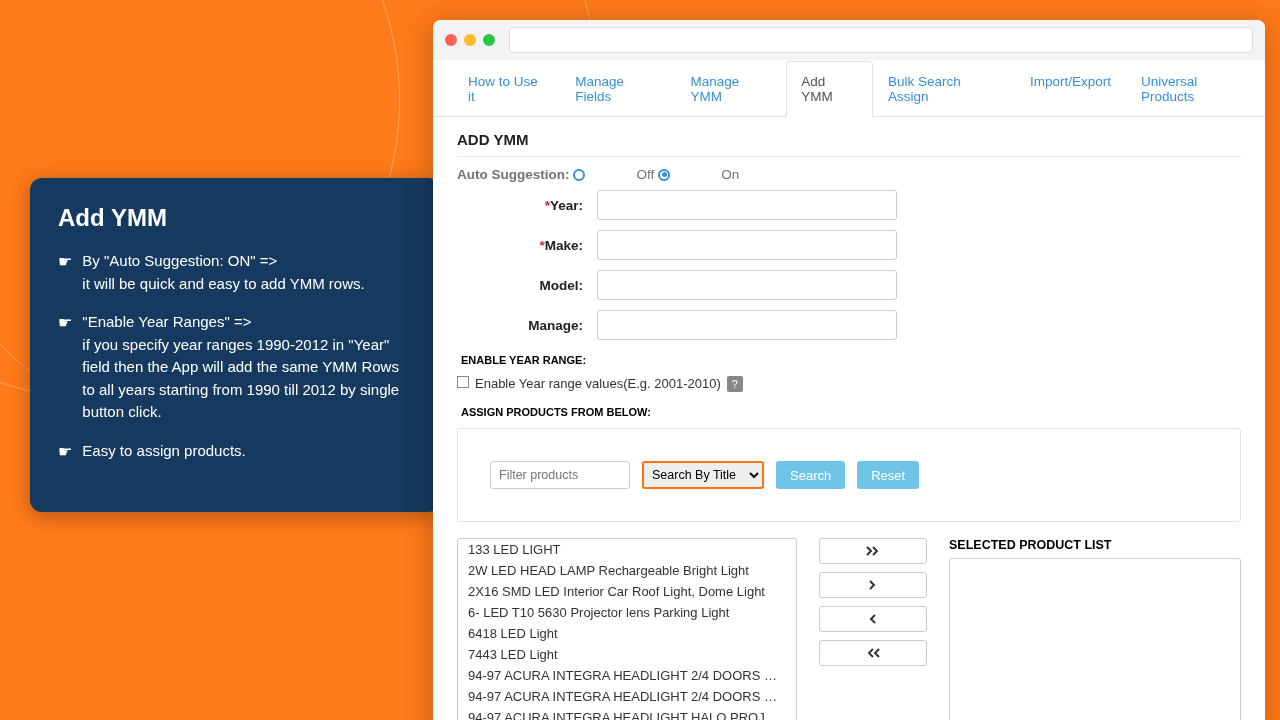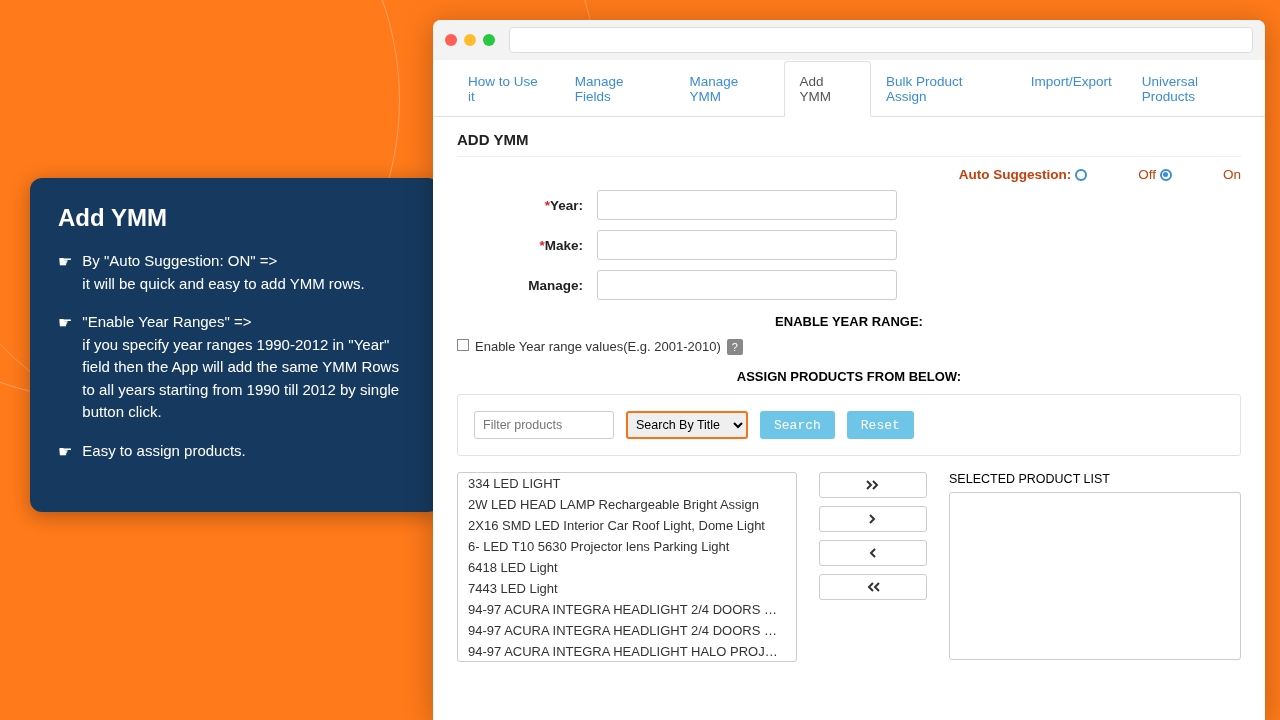--- a/index.html
+++ b/index.html
@@ -22,48 +22,48 @@
 
 .content { background: #fff; min-height: 660px; }
 .tabs { display: flex; border-bottom: 1px solid #e0e0e0; padding-left: 20px; }
 .tab { padding: 12px 14px; font-size: 13.5px; color: #3b8dd6; cursor: pointer; border: 1px solid transparent; position: relative; top: 1px; }
 .tab.active { color: #555; border: 1px solid #e0e0e0; border-bottom: 1px solid #fff; border-radius: 4px 4px 0 0; background: #fff; }
 
 .panel { padding: 14px 24px; }
 .panel h3 { font-size: 15px; font-weight: 700; color: #222; margin-bottom: 8px; }
 .hr { border-bottom: 1px solid #eee; margin-bottom: 10px; }
 
-.auto-sug { text-align: right; font-size: 13.5px; font-weight: 600; color: #c2410c; margin-bottom: 8px; display: flex; justify-content: flex-end; align-items: center; gap: 4px; }
+.auto-sug { text-align: right; font-size: 13.5px; font-weight: 600; color: #737373; margin-bottom: 8px; display: flex; justify-content: flex-start; align-items: center; gap: 4px; }
 .auto-sug label { font-weight: 400; margin-left: 47px; }
 .radio { width: 12px; height: 12px; border: 2px solid #3b8dd6; border-radius: 50%; display: inline-block; position: relative; }
 .radio.on::after { content: ""; position: absolute; inset: 1.5px; background: #3b8dd6; border-radius: 50%; }
 
 .form-row { display: flex; align-items: center; margin-bottom: 10px; }
 .form-row .lbl { width: 140px; text-align: right; padding-right: 14px; font-size: 13.5px; font-weight: 700; color: #222; }
 .form-row .req { color: #e02020; }
 .form-row input { width: 300px; height: 30px; border: 1px solid #ccc; border-radius: 3px; padding: 0 8px; font-size: 13px; }
 
-.sec-h { font-size: 13px; font-weight: 700; margin: 14px 12px 10px; text-align: center; }
+.sec-h { font-size: 11px; font-weight: 700; margin: 14px 4px 10px; }
 
 .chk-row { display: flex; gap: 6px; font-size: 13px; color: #333; margin-bottom: 10px; }
 .chk { width: 12px; height: 12px; border: 1px solid #888; display: inline-block; }
 .q { background: #888; color: #fff; width: 16px; height: 16px; font-size: 11px; text-align: center; line-height: 16px; border-radius: 2px; }
 
-.filter-box { border: 1px solid #e3e3e3; border-radius: 3px; padding: 16px; display: flex; gap: 12px; align-items: flex-end; }
+.filter-box { border: 1px solid #e3e3e3; border-radius: 3px; padding: 32px; display: flex; gap: 12px; align-items: flex-end; }
 .filter-box input { width: 140px; height: 28px; border: 1px solid #ccc; border-radius: 3px; padding: 0 8px; font-size: 12.5px; color: #888; }
 .filter-box select { width: 122px; height: 28px; border: 2px solid #f97316; border-radius: 3px; font-size: 12.5px; padding: 0 4px; }
-.btn { height: 28px; padding: 0 14px; background: #6fc5e8; color: #fff; border: none; border-radius: 3px; font-size: 13px; cursor: pointer; font-family: Liberation Mono, monospace; }
+.btn { height: 28px; padding: 0 14px; background: #6fc5e8; color: #fff; border: none; border-radius: 3px; font-size: 13px; cursor: pointer; }
 
 .assign-row { display: flex; gap: 22px; margin-top: 16px; align-items: flex-start; }
 .prod-list { width: 340px; height: 190px; border: 1px solid #ccc; border-radius: 3px; overflow: hidden; font-size: 13px; color: #333; }
 .prod-list div { padding: 3px 10px; white-space: nowrap; overflow: hidden; text-overflow: ellipsis; }
 .move-btns { display: flex; flex-direction: column; gap: 8px; }
 .move-btns button { width: 108px; height: 26px; border: 1px solid #ccc; background: #fff; border-radius: 3px; cursor: pointer; font-size: 13px; display: flex; align-items: center; justify-content: center; }
 .sel-col { flex: 1; }
-.sel-col h4 { font-size: 12.5px; font-weight: 400; margin-bottom: 6px; }
+.sel-col h4 { font-size: 12.5px; font-weight: 700; margin-bottom: 6px; }
 .sel-box { border: 1px solid #ccc; border-radius: 3px; height: 168px; }
 </style>
 </head>
 <body>
 
 <div class="bg-arc"></div>
 <div class="bg-arc2"></div>
 
 <div class="callout">
   <h2>Add YMM</h2>
@@ -93,41 +93,45 @@
       <div class="dot g"></div>
     </div>
     <div class="urlbar"></div>
   </div>
   <div class="content">
     <div class="tabs" id="tabs">
         <div class="tab">How to Use it</div>
         <div class="tab">Manage Fields</div>
         <div class="tab">Manage YMM</div>
         <div class="tab active">Add YMM</div>
-        <div class="tab">Bulk Product Assign</div>
+        <div class="tab">Bulk Search Assign</div>
         <div class="tab">Import/Export</div>
         <div class="tab">Universal Products</div>
       </div>
     <div class="panel">
       <h3>ADD YMM</h3>
       <div class="hr"></div>
       <div class="auto-sug">
         <span>Auto Suggestion:</span>
         <span class="radio"></span>
         <label>Off</label>
         <span class="radio on"></span>
         <label>On</label>
       </div>
 
       <div class="form-row">
         <div class="lbl"><span class="req">*</span><span>Year:</span></div>
         <input style="">
       </div>
       <div class="form-row">
         <div class="lbl"><span class="req">*</span><span>Make:</span></div>
+        <input style="">
+      </div>
+      <div class="form-row">
+        <div class="lbl"><span>Model:</span></div>
         <input style="">
       </div>
       <div class="form-row">
         <div class="lbl"><span>Manage:</span></div>
         <input style="">
       </div>
 
       <div class="sec-h">ENABLE YEAR RANGE:</div>
       <div class="chk-row">
         <span class="chk"></span>
@@ -138,22 +142,22 @@
       <div class="sec-h">ASSIGN PRODUCTS FROM BELOW:</div>
       <div class="filter-box">
         <input placeholder="Filter products" style="">
         <select><option>Search By Title</option></select>
         <button class="btn">Search</button>
         <button class="btn">Reset</button>
       </div>
 
       <div class="assign-row">
         <div class="prod-list" id="prod-list">
-            <div>334 LED LIGHT</div>
-            <div>2W LED HEAD LAMP Rechargeable Bright Assign</div>
+            <div>133 LED LIGHT</div>
+            <div>2W LED HEAD LAMP Rechargeable Bright Light</div>
             <div>2X16 SMD LED Interior Car Roof Light, Dome Light</div>
             <div>6- LED T10 5630 Projector lens Parking Light</div>
             <div>6418 LED Light</div>
             <div>7443 LED Light</div>
             <div>94-97 ACURA INTEGRA HEADLIGHT 2/4 DOORS DUAL HALO</div>
             <div>94-97 ACURA INTEGRA HEADLIGHT 2/4 DOORS DUAL HALO</div>
             <div>94-97 ACURA INTEGRA HEADLIGHT HALO PROJECTOR HEAD</div>
           </div>
         <div class="move-btns">
           <button>

